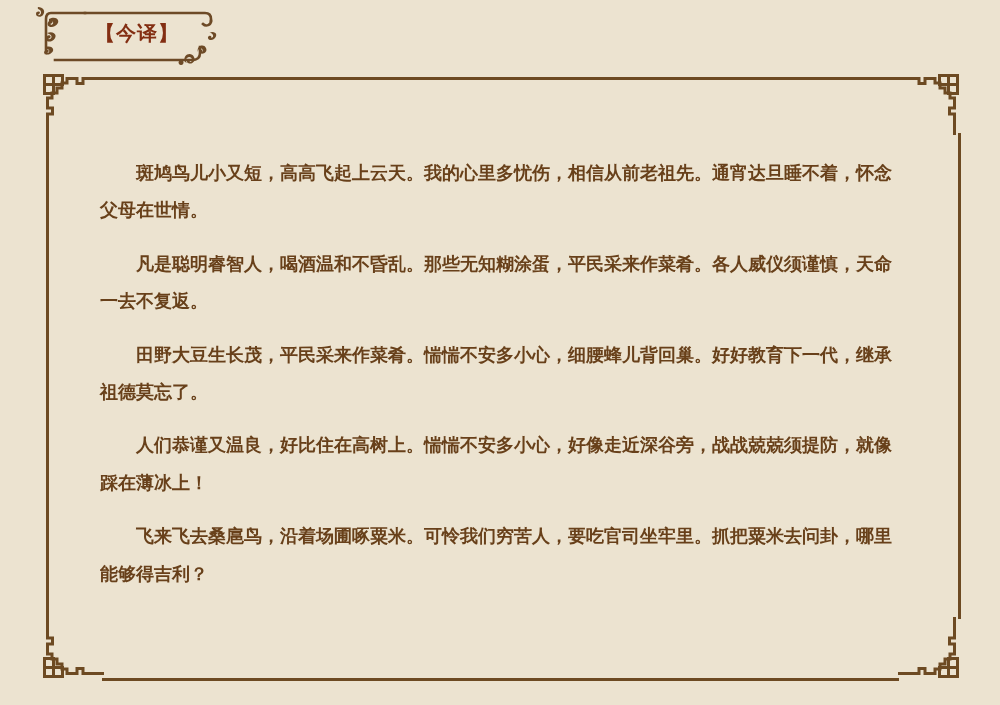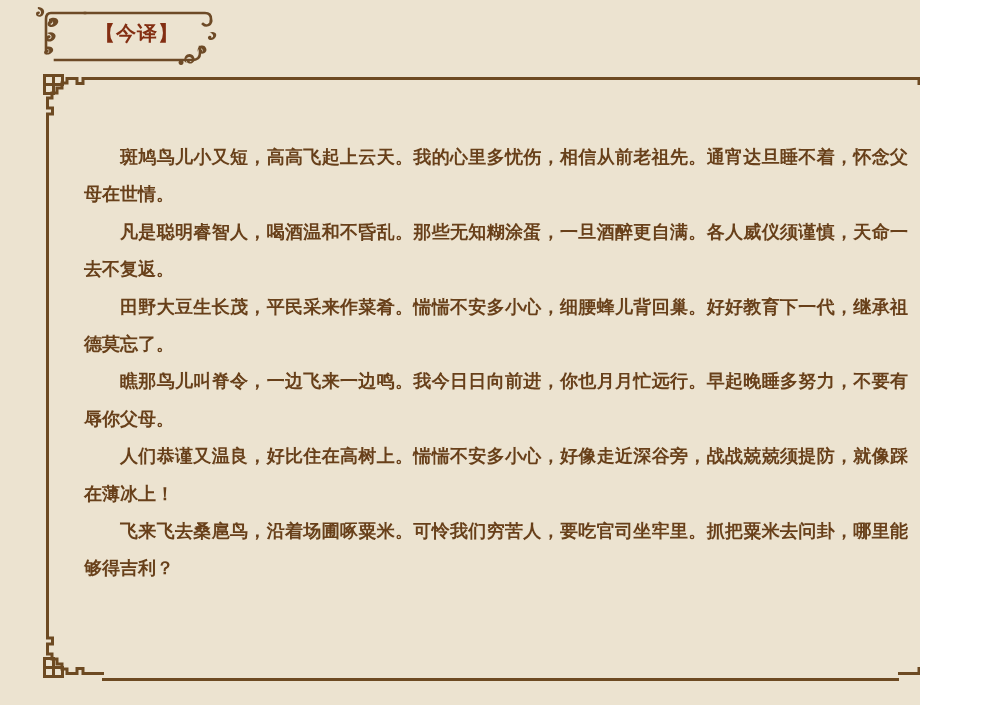--- a/index.html
+++ b/index.html
@@ -1,17 +1,17 @@
 <!DOCTYPE html>
 <html><head>
 <meta charset="utf-8">
 <style>
   html,body{margin:0;padding:0;}
   .page{
-    position:relative; width:920px; height:705px;
+    position:relative; width:1000px; height:705px;
     background:#ece3d0; overflow:hidden;
     font-family:"DejaVu Sans",sans-serif;
   }
   
   .title-block{position:absolute; left:35px; top:5px; width:185px; height:64px;}
   .title-block svg{position:absolute; left:0; top:0;}
   .section-title{
     position:absolute; left:40px; top:15px; width:124px;
     font-size:20px; font-weight:bold; color:#832e12;
     letter-spacing:1px; white-space:nowrap; text-align:center;
@@ -26,21 +26,21 @@
   .corner-tl{left:42px; top:73px;}
   .corner-tr{left:898px; top:73px; transform:scaleX(-1);}
   .corner-bl{left:42px; top:617px; transform:scaleY(-1);}
   .corner-br{left:898px; top:617px; transform:scale(-1,-1);}
   
   .content{
     position:absolute; left:84px; top:138px; width:824px;
     color:#68401a; font-size:18px; font-weight:bold;
     line-height:37.4px; text-align:justify;
   }
-  .content p{margin:0; text-indent:2em;}
+  .content p{margin:16px; text-indent:2em;}
 </style>
 </head>
 <body>
 
 <div class="page">
 
   <div class="title-block">
     <svg width="185" height="64" viewBox="0 0 185 64">
       <g stroke="#6d4a26" stroke-width="2.6" fill="none" stroke-linecap="square">
 
@@ -106,20 +106,19 @@
         <path d="M62 5.5 H41 V10.5 H35 V5.5 H25 V10 H20 V15 H15 V20 H10 V25 H5.5 V35 H10.5 V41 H5.5 V62"></path>
         <rect x="2.5" y="2.5" width="9" height="9"></rect>
         <rect x="11.5" y="2.5" width="9" height="9"></rect>
         <rect x="2.5" y="11.5" width="9" height="9"></rect>
       </g>
     </svg>
   </div>
 
   <div class="content">
     <p>斑鸠鸟儿小又短，高高飞起上云天。我的心里多忧伤，相信从前老祖先。通宵达旦睡不着，怀念父母在世情。</p>
-    <p>凡是聪明睿智人，喝酒温和不昏乱。那些无知糊涂蛋，一旦酒醉更自满。各人威仪须谨慎，天命一去不复返。</p>
+    <p>凡是聪明睿智人，喝酒温和不昏乱。那些无知糊涂蛋，平民采来作菜肴。各人威仪须谨慎，天命一去不复返。</p>
     <p>田野大豆生长茂，平民采来作菜肴。惴惴不安多小心，细腰蜂儿背回巢。好好教育下一代，继承祖德莫忘了。</p>
-    <p>瞧那鸟儿叫脊令，一边飞来一边鸣。我今日日向前进，你也月月忙远行。早起晚睡多努力，不要有辱你父母。</p>
     <p>人们恭谨又温良，好比住在高树上。惴惴不安多小心，好像走近深谷旁，战战兢兢须提防，就像踩在薄冰上！</p>
     <p>飞来飞去桑扈鸟，沿着场圃啄粟米。可怜我们穷苦人，要吃官司坐牢里。抓把粟米去问卦，哪里能够得吉利？</p>
   </div>
 
 </div>
 
 </body></html>

